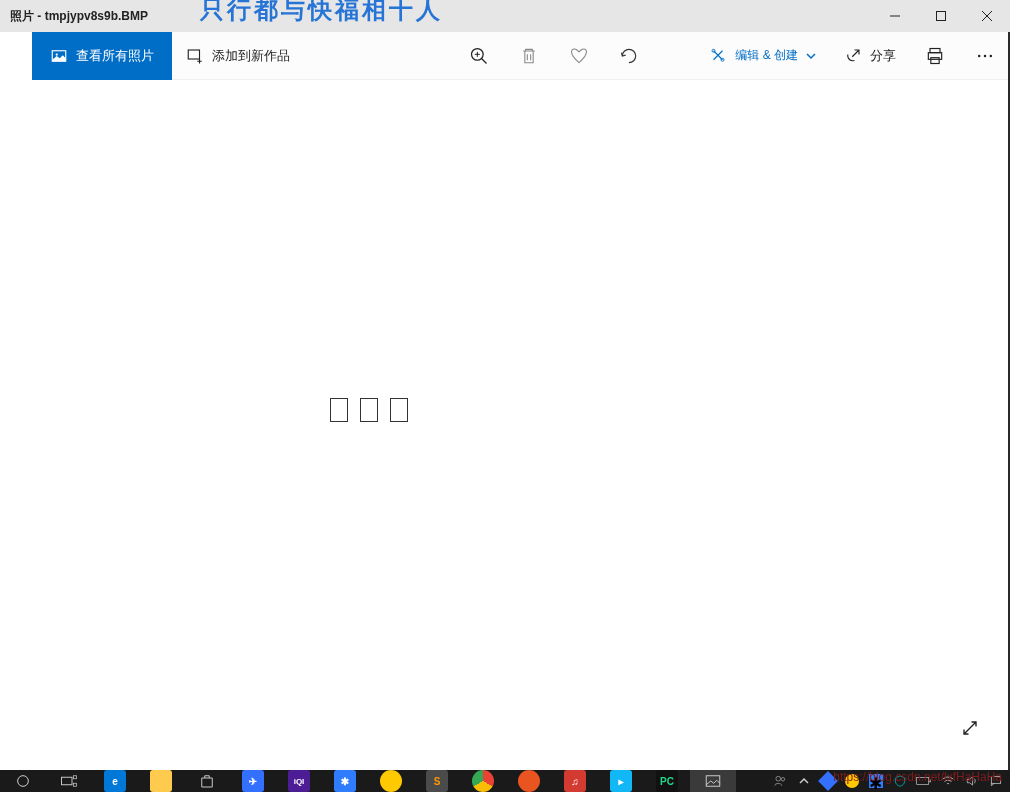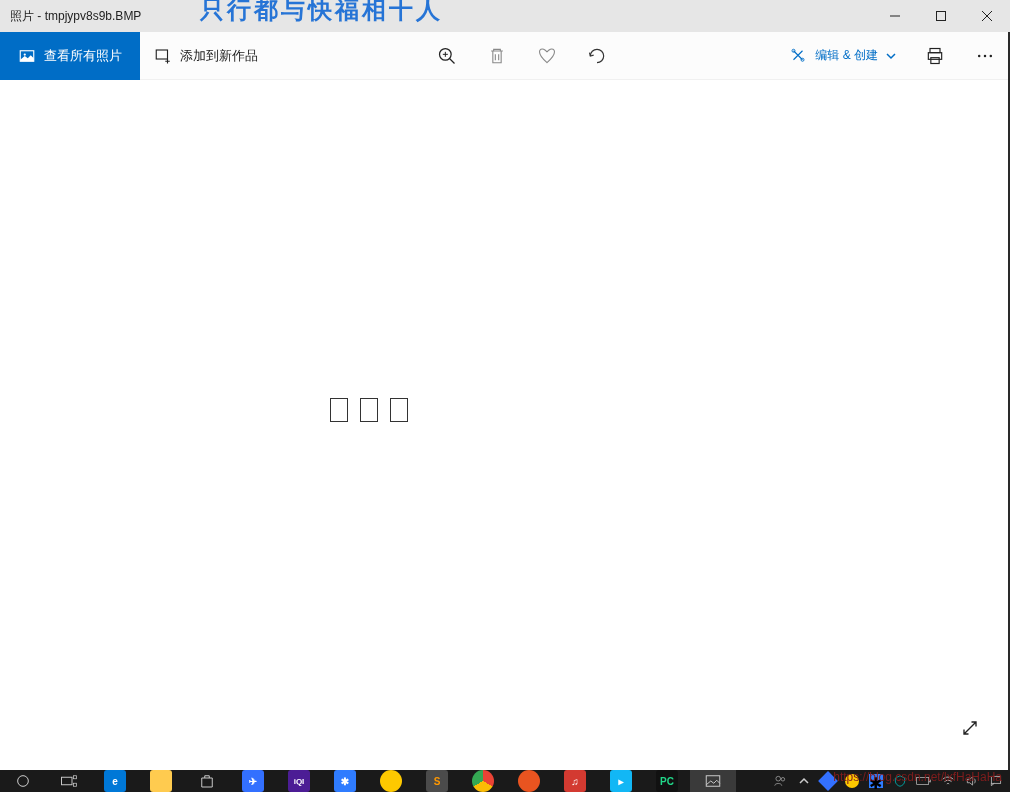--- a/index.html
+++ b/index.html
@@ -22,20 +22,21 @@
       z-index: 5;
     }
     .titlebar {
       height: 32px;
       background: #e6e6e6;
       display: flex;
       align-items: center;
       justify-content: space-between;
       padding-left: 10px;
       position: relative;
+      font-weight: bold;
     }
     .titlebar-text {
       font-size: 12px;
       color: #222;
     }
     .window-controls {
       display: flex;
       height: 100%;
     }
     .window-btn {
@@ -47,20 +48,21 @@
       cursor: pointer;
     }
     .window-btn svg { width: 10px; height: 10px; }
     .toolbar {
       height: 48px;
       background: #fcfcfc;
       display: flex;
       align-items: center;
       position: relative;
       border-bottom: 1px solid #f0f0f0;
+      margin-left: 32px;
     }
     .tb-btn {
       height: 48px;
       display: flex;
       align-items: center;
       padding: 12px 14px;
       cursor: pointer;
       font-size: 13px;
       color: #222;
       gap: 8px;
@@ -225,20 +227,26 @@
       <svg width="18" height="18" viewBox="0 0 24 24">
           <path d="M6 5 L18 17 M18 5 L6 17" stroke="#006dc6" stroke-width="1.5"></path>
           <circle cx="6" cy="5" r="2" fill="none" stroke="#006dc6" stroke-width="1.2"></circle>
           <circle cx="18" cy="17" r="2" fill="none" stroke="#006dc6" stroke-width="1.2"></circle>
         </svg>
       <span class="edit-text">编辑 &amp; 创建</span>
       <svg width="10" height="10" viewBox="0 0 10 10" class="chevron-down">
           <path d="M1 3 L5 7 L9 3" fill="none" stroke="#006dc6" stroke-width="1.5"></path>
         </svg>
     </div>
+    <div class="tb-btn">
+      <svg width="18" height="18" viewBox="0 0 24 24">
+          <path d="M14 4 L20 4 L20 10 M20 4 L11 13 M5 10 C5 10 4 20 14 18" fill="none" stroke="#222" stroke-width="1.5"></path>
+        </svg>
+      <span>分享</span>
+    </div>
     <div class="tb-icon-btn">
       <svg width="20" height="20" viewBox="0 0 24 24">
           <rect x="6" y="3" width="12" height="5" fill="none" stroke="#222" stroke-width="1.4"></rect>
           <rect x="4" y="8" width="16" height="8" fill="none" stroke="#222" stroke-width="1.4"></rect>
           <rect x="7" y="14" width="10" height="7" fill="none" stroke="#222" stroke-width="1.4"></rect>
         </svg>
     </div>
     <div class="tb-icon-btn">
       <svg width="20" height="20" viewBox="0 0 24 24">
           <circle cx="5" cy="12" r="1.5" fill="#222"></circle>

